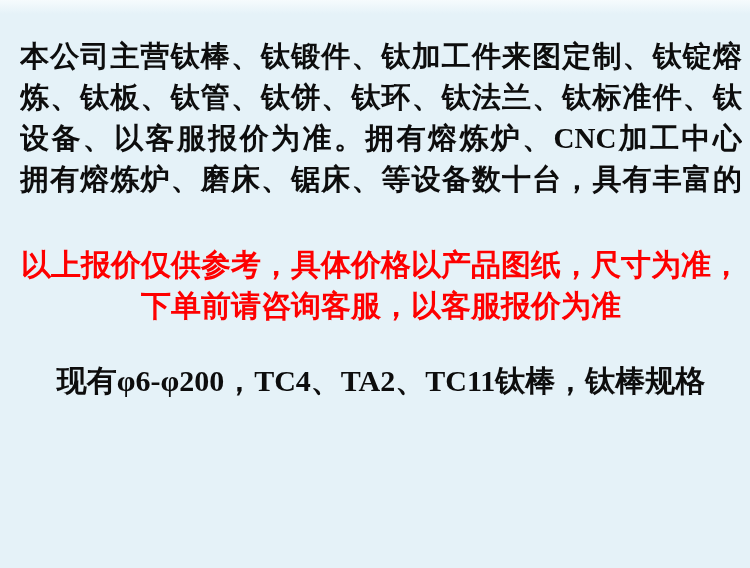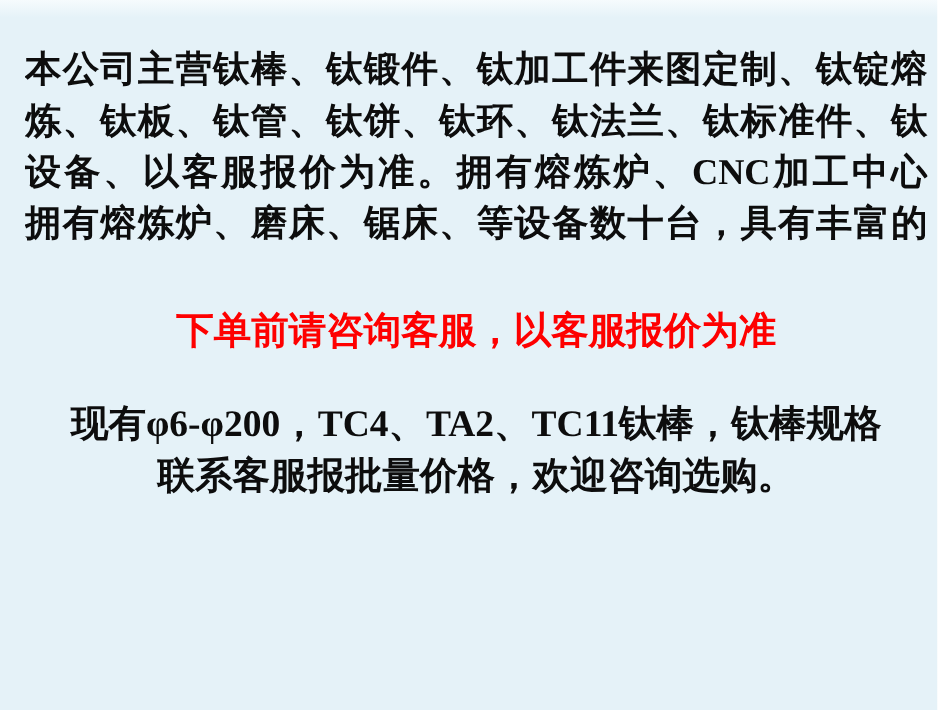--- a/index.html
+++ b/index.html
@@ -61,21 +61,21 @@
 <div class="page">
 
   <div class="para intro">
     <span class="line">本公司主营钛棒、钛锻件、钛加工件来图定制、钛锭熔</span>
     <span class="line">炼、钛板、钛管、钛饼、钛环、钛法兰、钛标准件、钛</span>
     <span class="line">设备、以客服报价为准。拥有熔炼炉、CNC加工中心</span>
     <span class="line">拥有熔炼炉、磨床、锯床、等设备数十台，具有丰富的钛</span>
   </div>
 
   <div class="para centered price-notice">
+    <span class="line">以上报价仅供参考，具体价格以产品图纸，尺寸为准，</span>
     <span class="line">下单前请咨询客服，以客服报价为准</span>
   </div>
 
   <div class="para centered stock-info">
     <span class="line">现有φ6-φ200，TC4、TA2、TC11钛棒，钛棒规格</span>
-    <span class="line">联系客服报批量价格，欢迎咨询选购。</span>
   </div>
 
 </div>
 
 </body></html>

